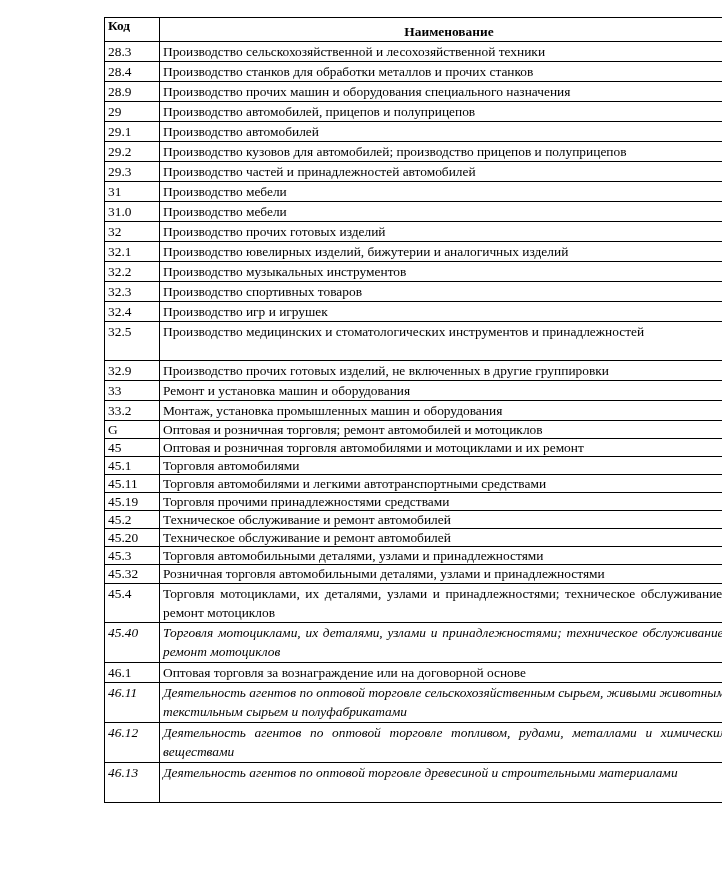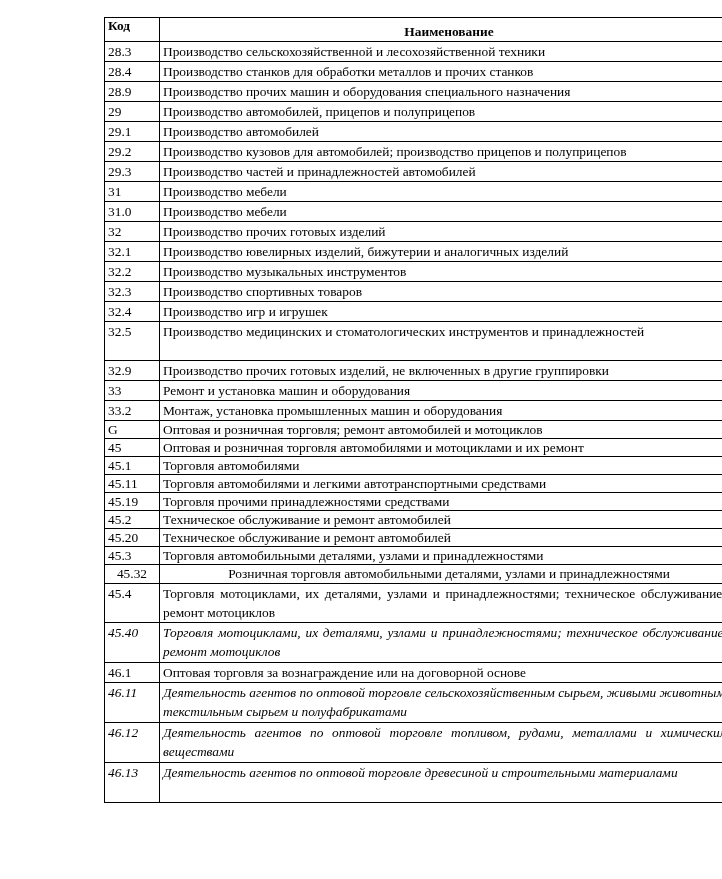--- a/index.html
+++ b/index.html
@@ -24,21 +24,21 @@
   .okved-table th {
     font-weight: bold;
     height: 23px;
   }
   .okved-table th.code-h { text-align: left; vertical-align: top; line-height: 16px; }
   .okved-table th.name-h { text-align: center; vertical-align: bottom; line-height: 18px; }
   .col-code { width: 55px; }
   .okved-table td.name { text-align: justify; margin-top: 32px; }
   .okved-table tr.h20 td { height: 19px; }
   .okved-table tr.h18 td { height: 17px; line-height: 17px; }
-  .okved-table tr.h19 td { height: 18px; line-height: 18px; text-align: center; }
+  .okved-table tr.h19 td { height: 18px; line-height: 18px; }
   .okved-table tr.h2 td { height: 38px; }
   .okved-table tr.h2b td { height: 39px; font-style: italic; }
   .okved-table td.name.two { text-align: justify; text-align-last: left; }
 </style>
 </head>
 <body>
 
 <table class="okved-table">
   <colgroup>
     <col class="col-code">

